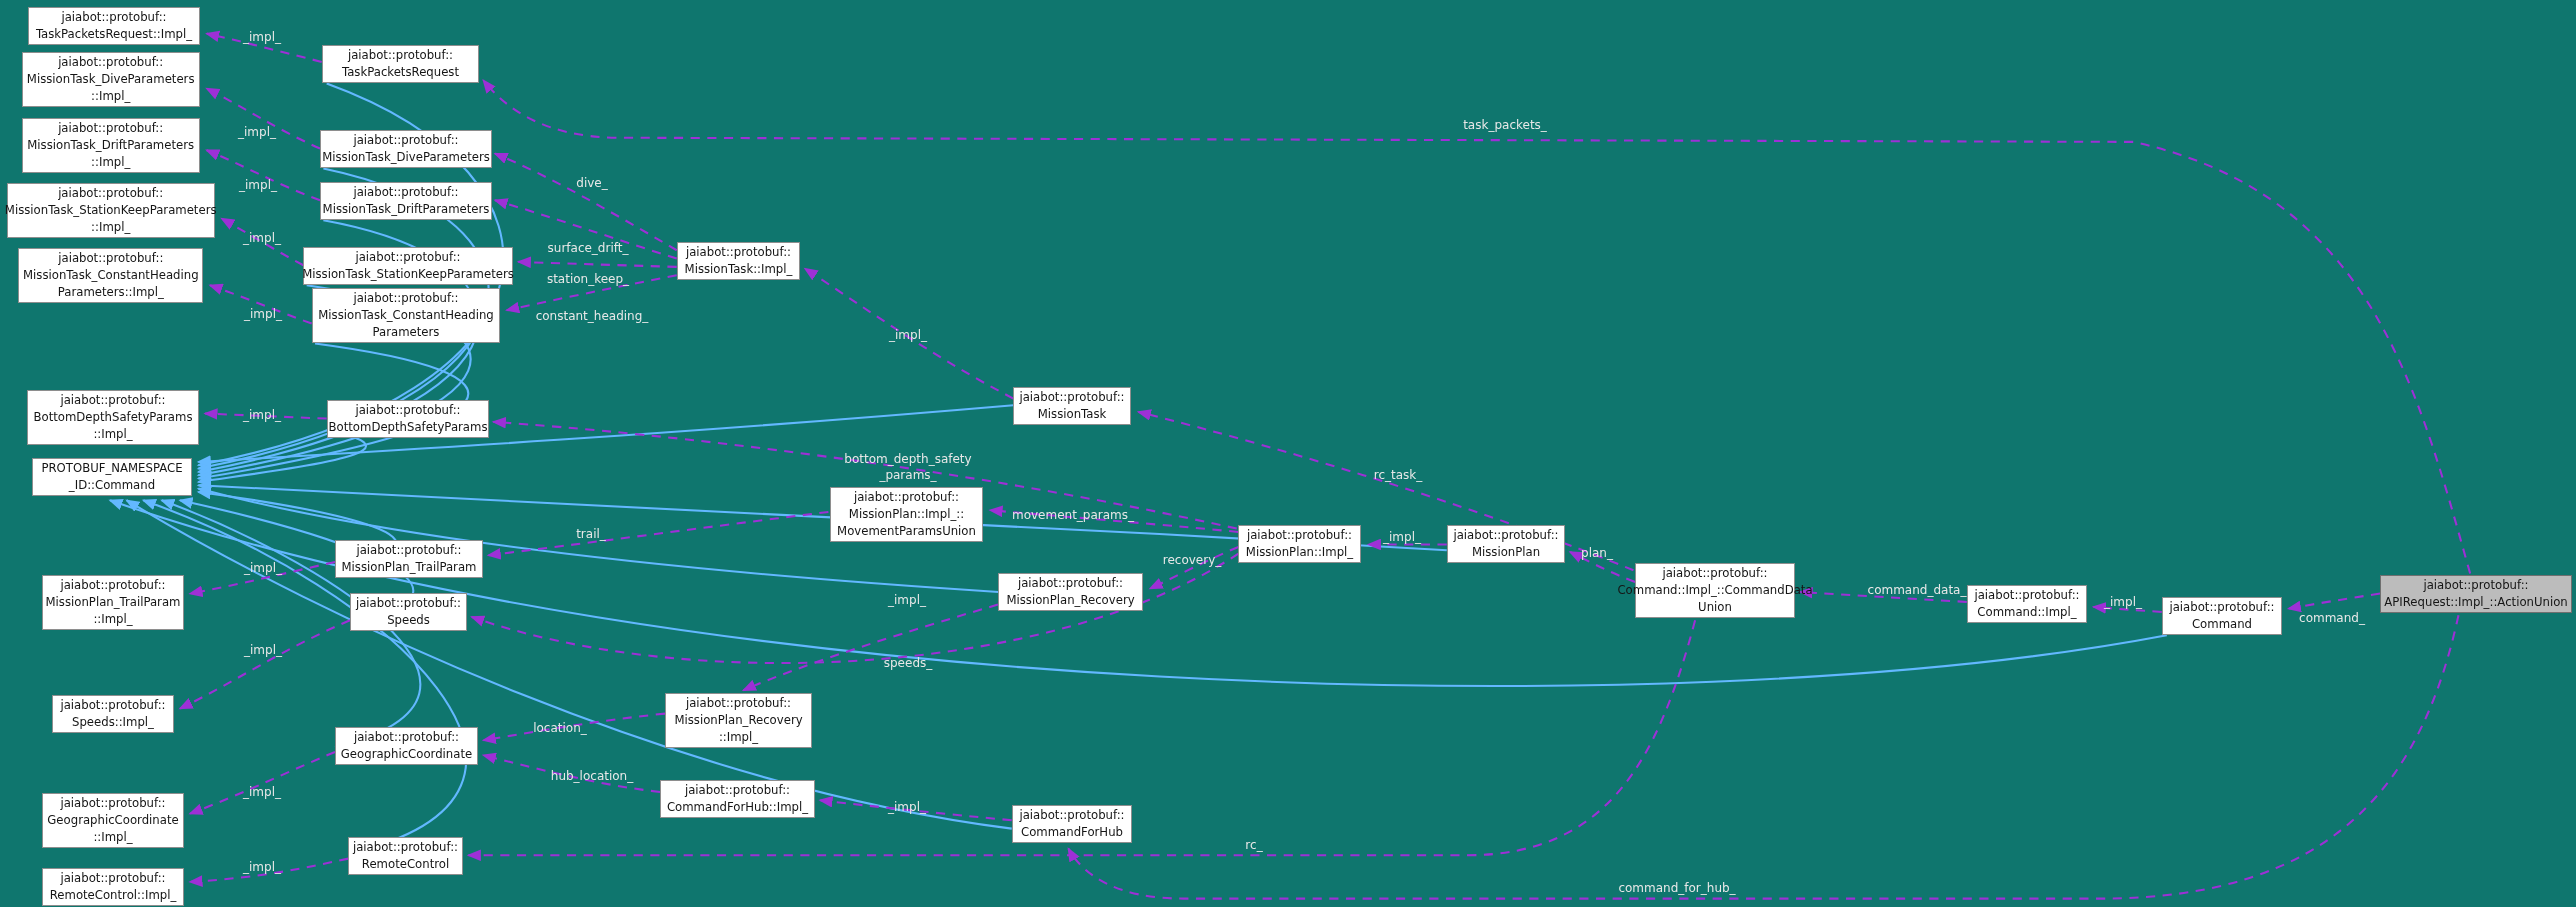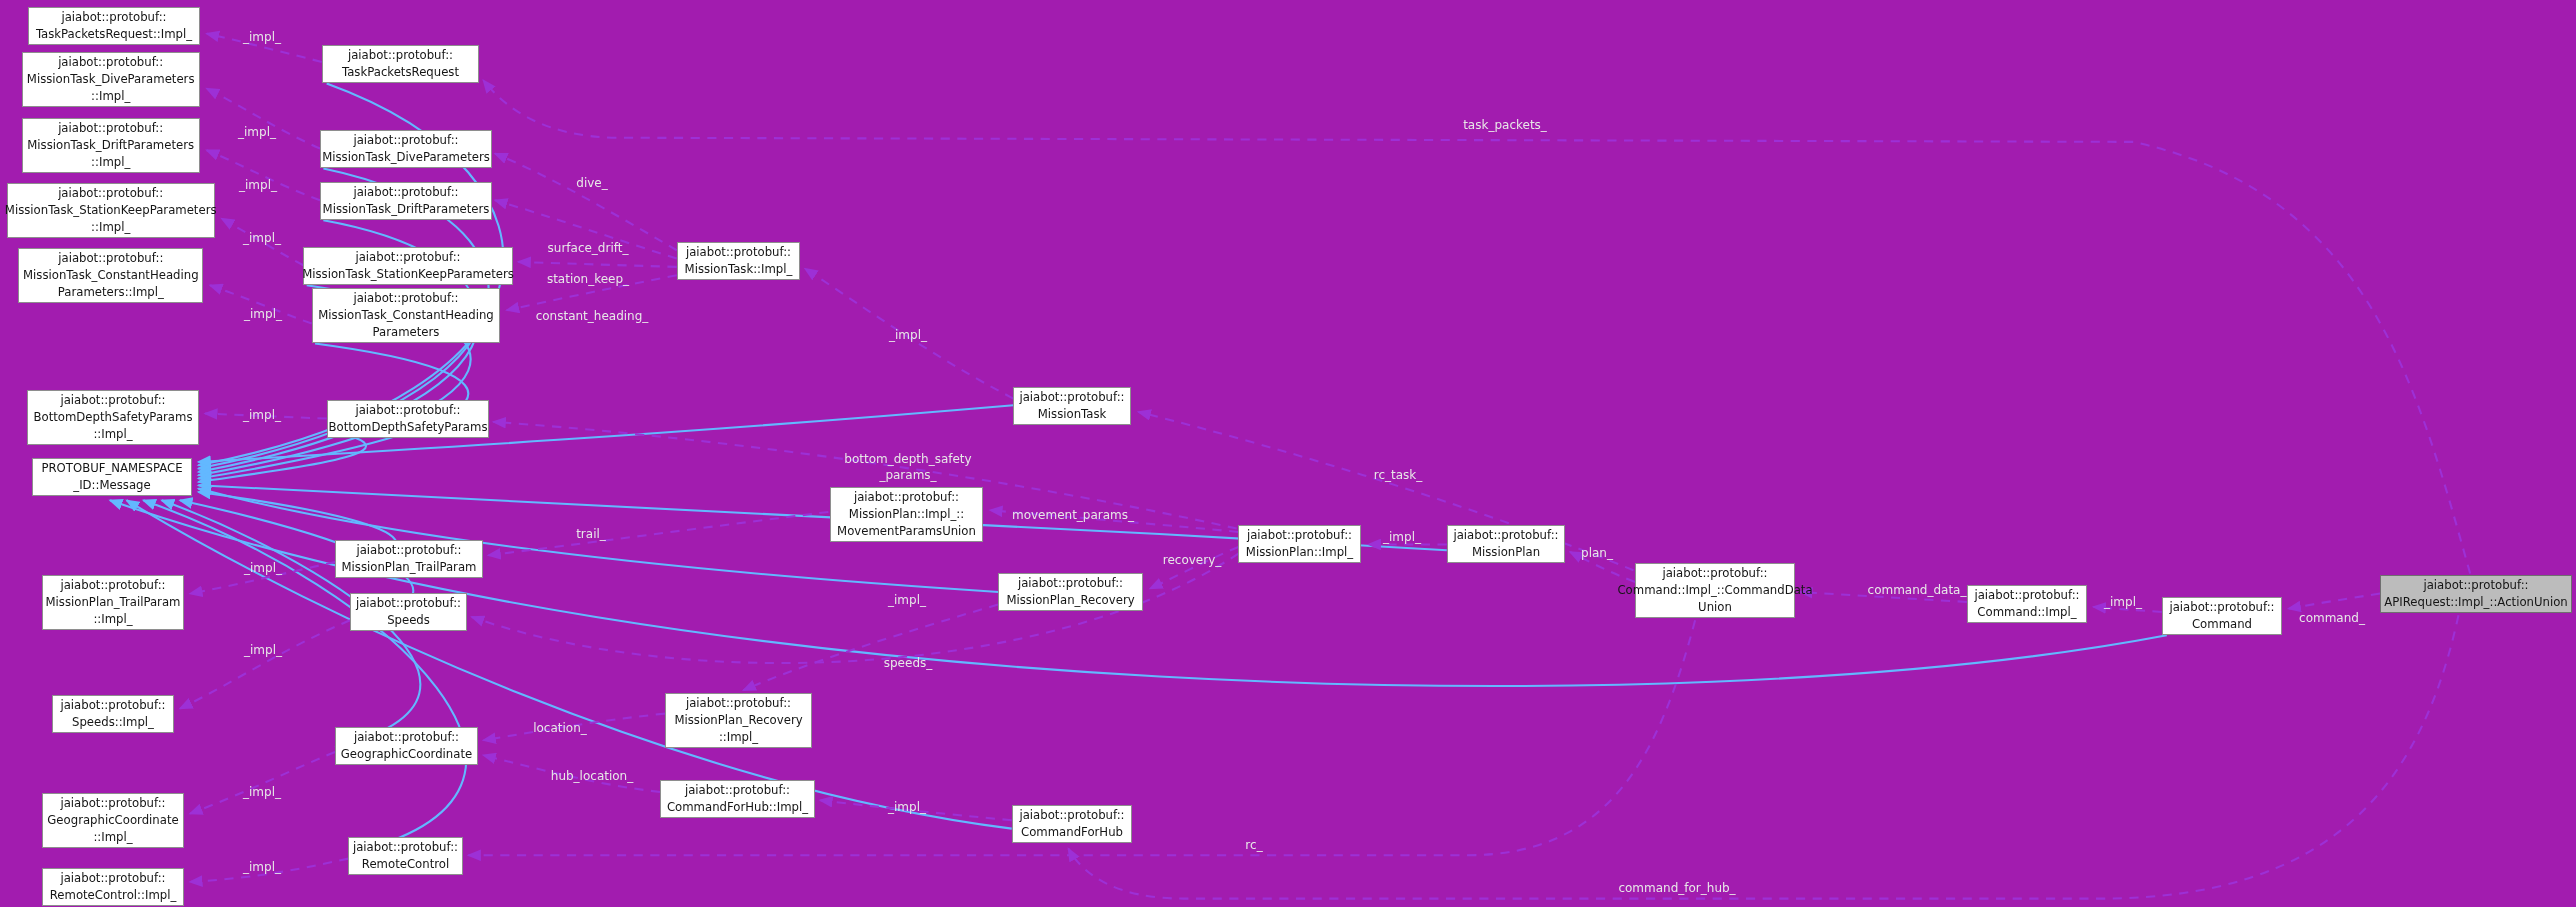--- a/index.html
+++ b/index.html
@@ -1,16 +1,16 @@
 <!DOCTYPE html>
 <html style="font-size:13.3px"><head>
 <meta charset="utf-8">
 <style>
   html,body{margin:0;padding:0;background:#000;}
-  #canvas{position:relative;width:2576px;height:908px;background:#a21caf;overflow:hidden;
+  #canvas{position:relative;width:2576px;height:908px;background:#0f766e;overflow:hidden;
           font-family:"DejaVu Sans",sans-serif;}
   #edges{position:absolute;left:0;top:0;z-index:0;}
   .e-use{fill:none;stroke:#9d30d6;stroke-width:2.5;stroke-dasharray:11 9;}
   .e-inh{fill:none;stroke:#63b8ff;stroke-width:2.5;}
   .node{position:absolute;z-index:2;display:flex;align-items:center;justify-content:center;
         box-sizing:border-box;background:#ffffff;border:1.7px solid #8e8e8e;color:#151515;
         font-size:11.7px;line-height:16.7px;text-align:center;white-space:pre-line;padding:0.8px 2.5px;}
   .node.hl{background:#bcbcbc;border-color:#6f6f6f;}
   .elabel{position:absolute;z-index:1;transform:translate(-50%,-50%);color:#e8e8e8;
           font-size:12px;line-height:16px;text-align:center;white-space:pre-line;}
@@ -92,21 +92,21 @@
 <div class="node" style="left:6.7px;top:183px;width:208px;height:55px">jaiabot::protobuf::
 MissionTask_StationKeepParameters
 ::Impl_</div>
 <div class="node" style="left:18.3px;top:248px;width:185px;height:55px">jaiabot::protobuf::
 MissionTask_ConstantHeading
 Parameters::Impl_</div>
 <div class="node" style="left:27px;top:390px;width:172px;height:55px">jaiabot::protobuf::
 BottomDepthSafetyParams
 ::Impl_</div>
 <div class="node" style="left:32px;top:458px;width:160px;height:38px">PROTOBUF_NAMESPACE
-_ID::Message</div>
+_ID::Command</div>
 <div class="node" style="left:42px;top:575px;width:142px;height:55px">jaiabot::protobuf::
 MissionPlan_TrailParam
 ::Impl_</div>
 <div class="node" style="left:52px;top:695px;width:122px;height:38px">jaiabot::protobuf::
 Speeds::Impl_</div>
 <div class="node" style="left:42px;top:793px;width:142px;height:55px">jaiabot::protobuf::
 GeographicCoordinate
 ::Impl_</div>
 <div class="node" style="left:42px;top:868px;width:142px;height:38px">jaiabot::protobuf::
 RemoteControl::Impl_</div>

